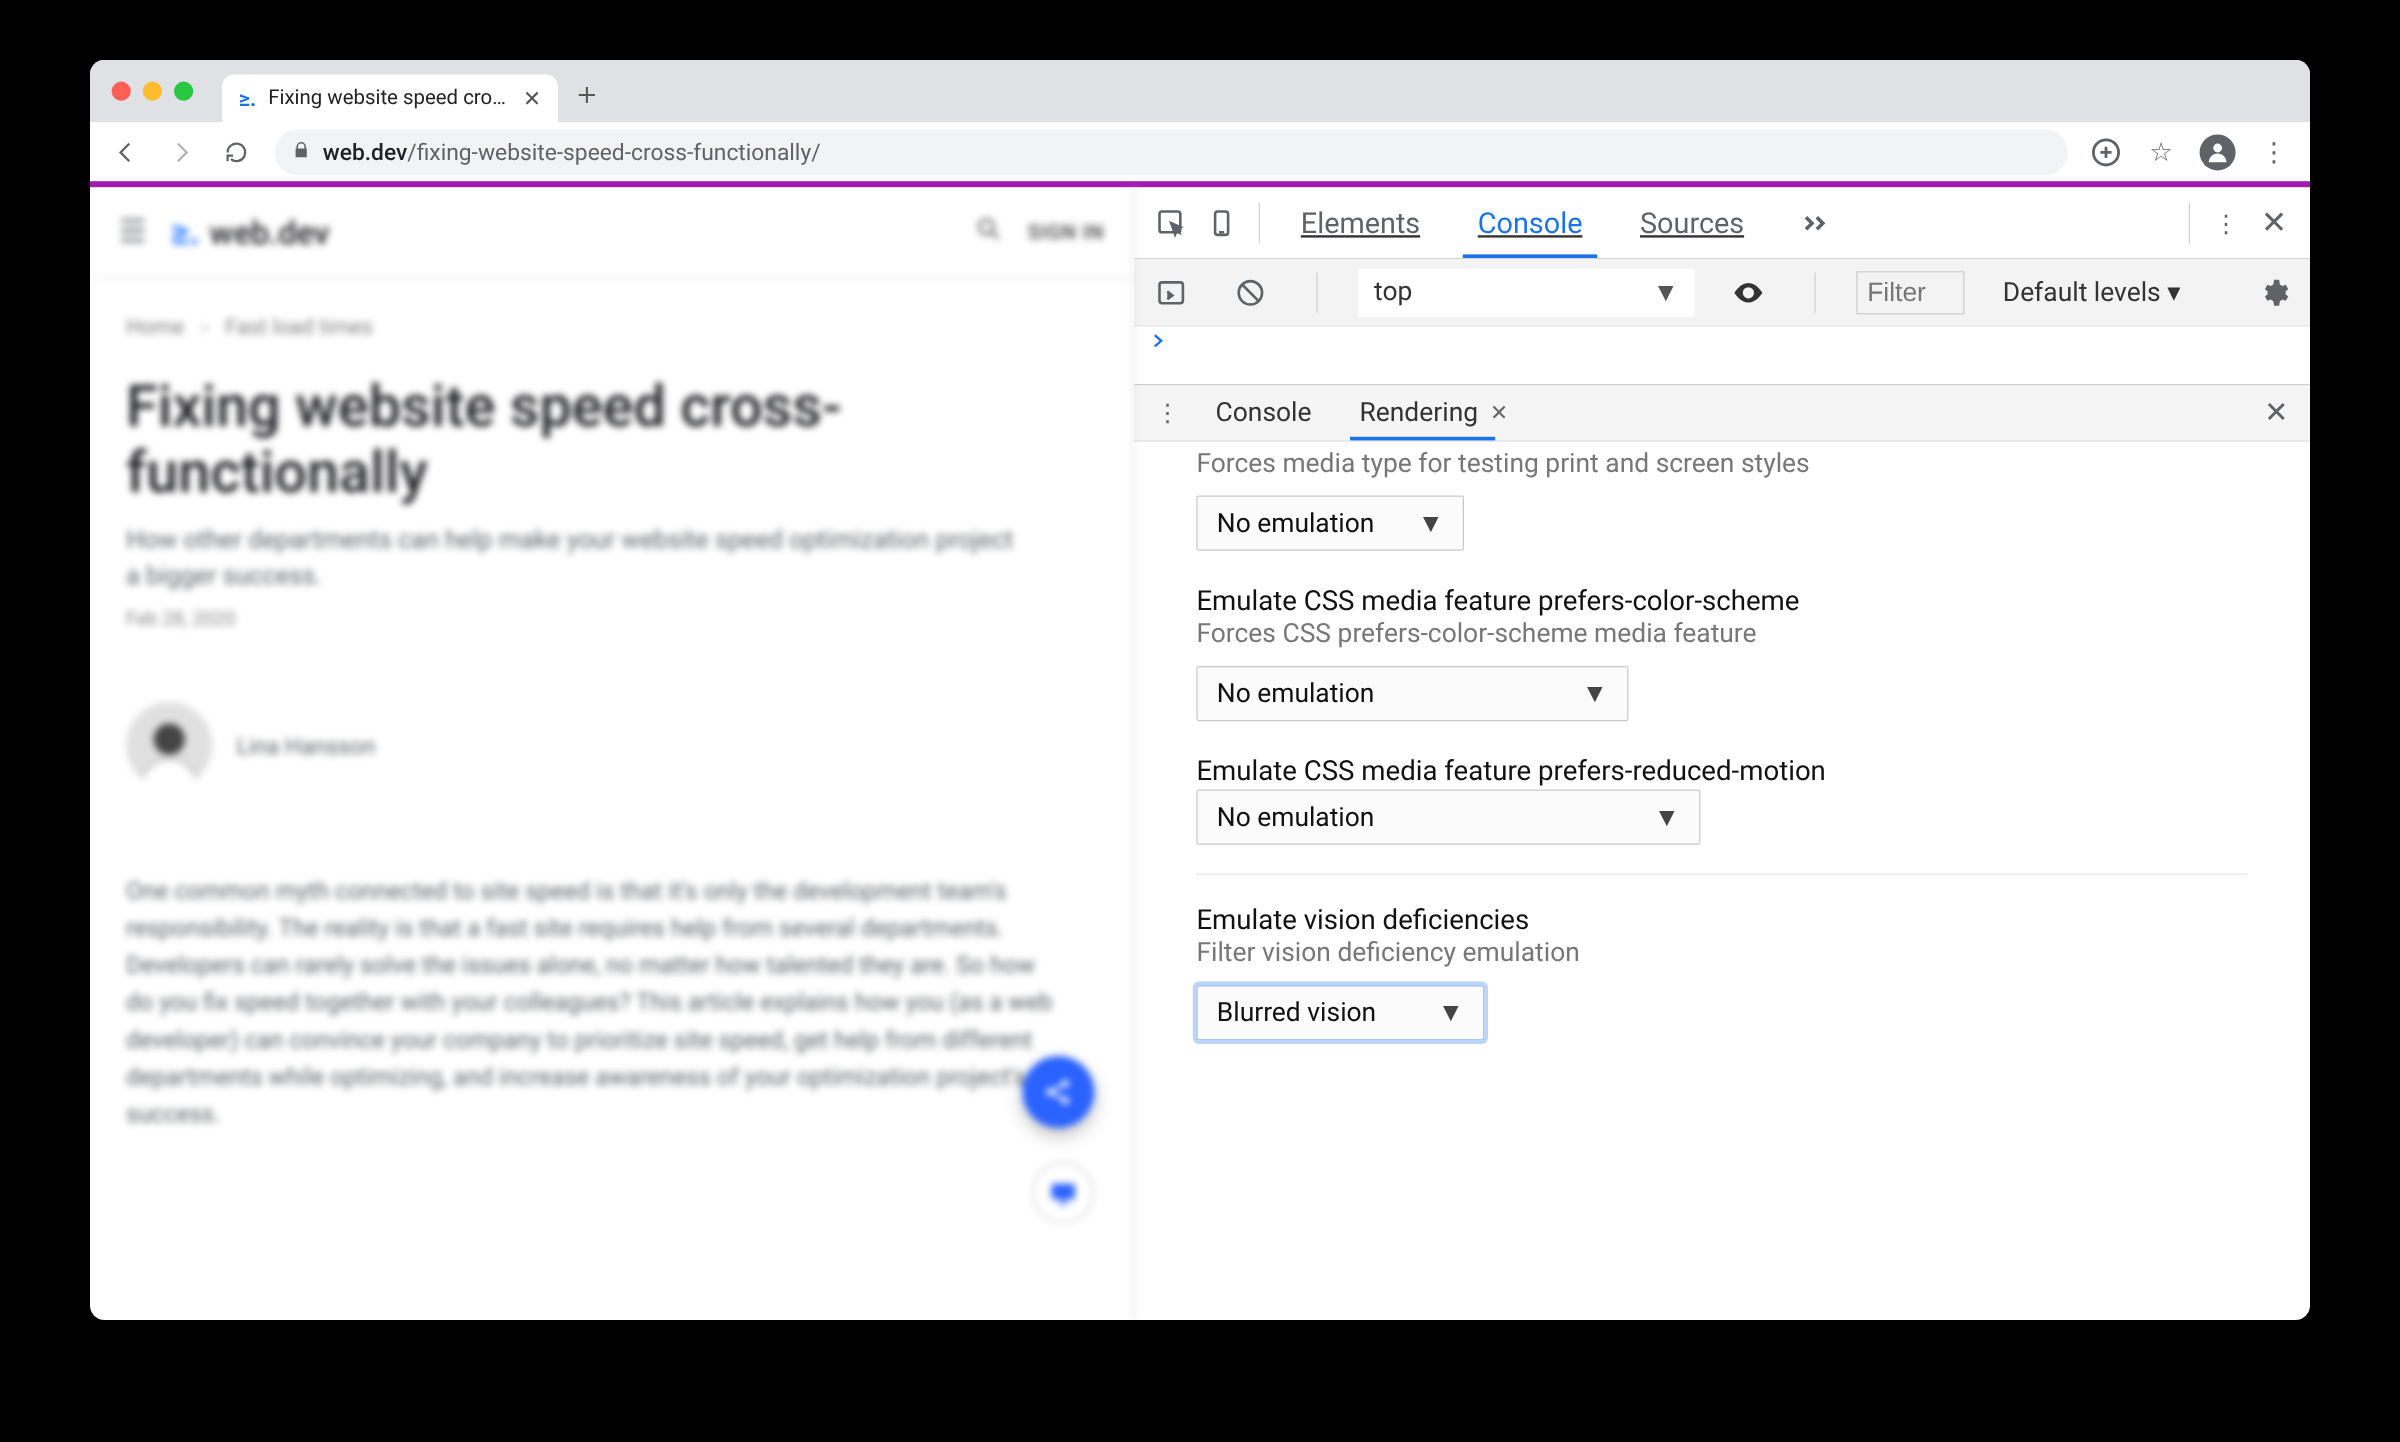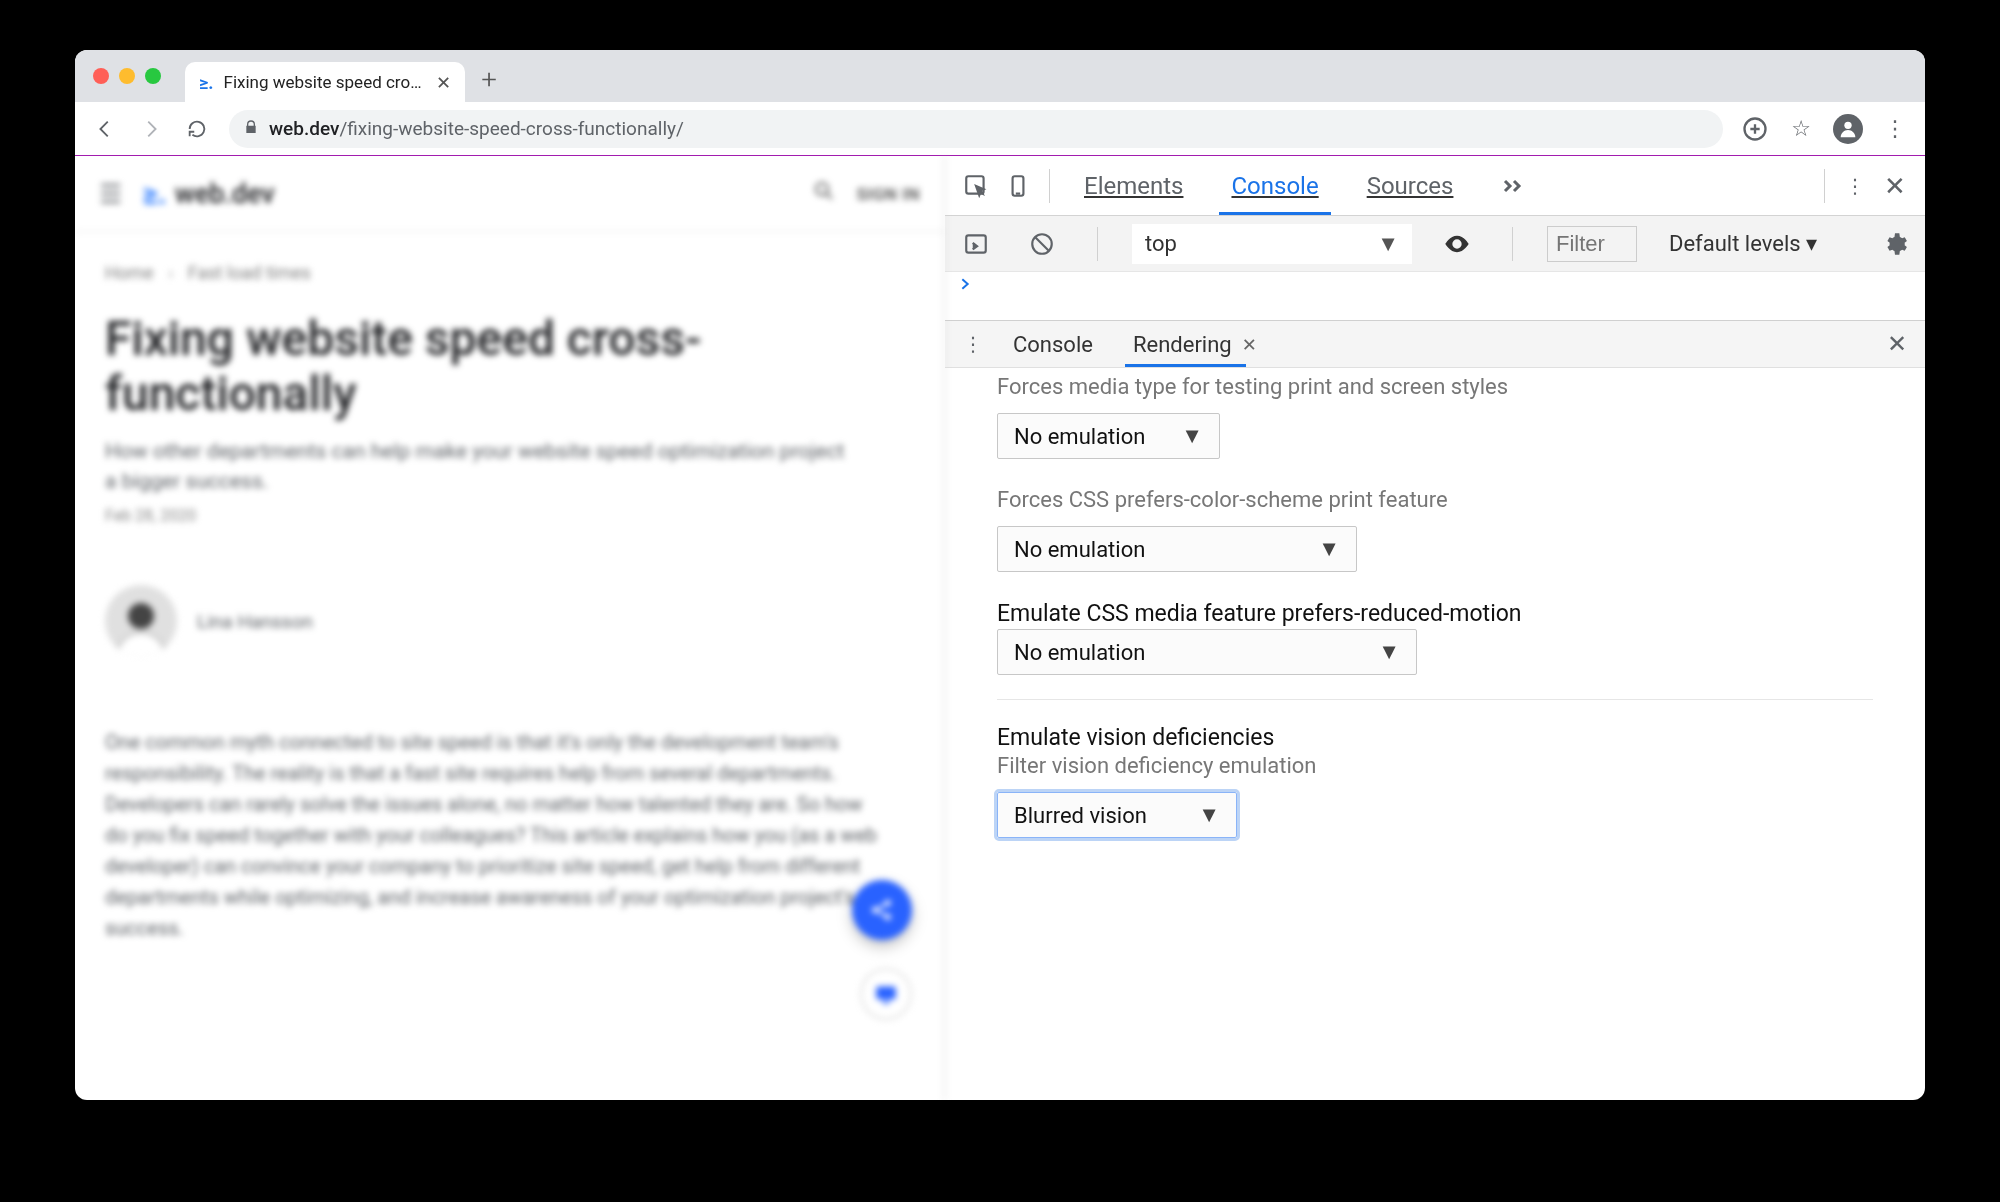--- a/index.html
+++ b/index.html
@@ -48,21 +48,21 @@
   .newtab {
     width:32px; height:32px; margin-top:4px;
     display:flex; align-items:center; justify-content:center;
     color:#555; font-size:26px; border-radius:50%;
     cursor:pointer;
   }
 
   
   .toolbar {
     height: 54px; background:#fff;
-    border-bottom:1px solid #a21caf;
+    border-bottom:5px solid #a21caf;
     display:flex; align-items:center;
     padding:0 16px; gap:18px;
   }
   .navbtn { width:28px; height:28px; color:#5f6368; display:flex;align-items:center;justify-content:center; cursor:pointer; }
   .navbtn svg { width:22px; height:22px; }
   .navbtn.dim { color:#b0b3b8; }
   .addressbar {
     flex:1; height:38px; background:#f1f3f4; border-radius:19px;
     display:flex; align-items:center; padding:0 14px; gap:10px;
     font-size:19px; color:#5f6368;
@@ -361,21 +361,22 @@
         <div class="drawer-body">
           <div class="section">
             <div class="desc">Forces media type for testing print and screen styles</div>
             <div class="select">
               <span>No emulation</span>
                 <span class="caret">▼</span>
             </div>
           </div>
 
           <div class="section" style="margin-top:28px;">
-            <div class="desc">Forces CSS prefers-color-scheme print feature</div>
+            <div class="title">Emulate CSS media feature prefers-color-scheme</div>
+            <div class="desc">Forces CSS prefers-color-scheme media feature</div>
             <div class="select wide">
               <span>No emulation</span>
                 <span class="caret">▼</span>
             </div>
           </div>
 
           <div class="section" style="margin-top:28px;">
             <div class="title">Emulate CSS media feature prefers-reduced-motion</div>
             <div class="select" style="min-width:420px;">
               <span>No emulation</span>

